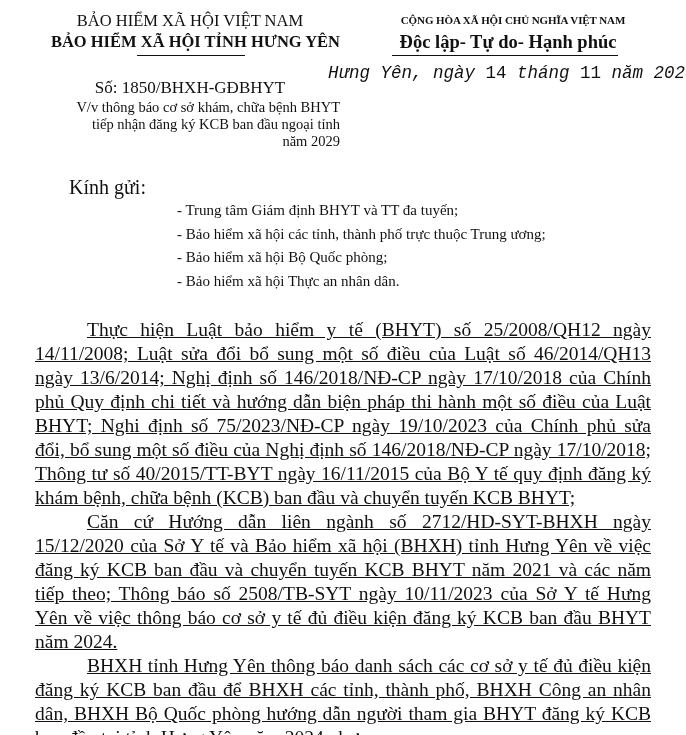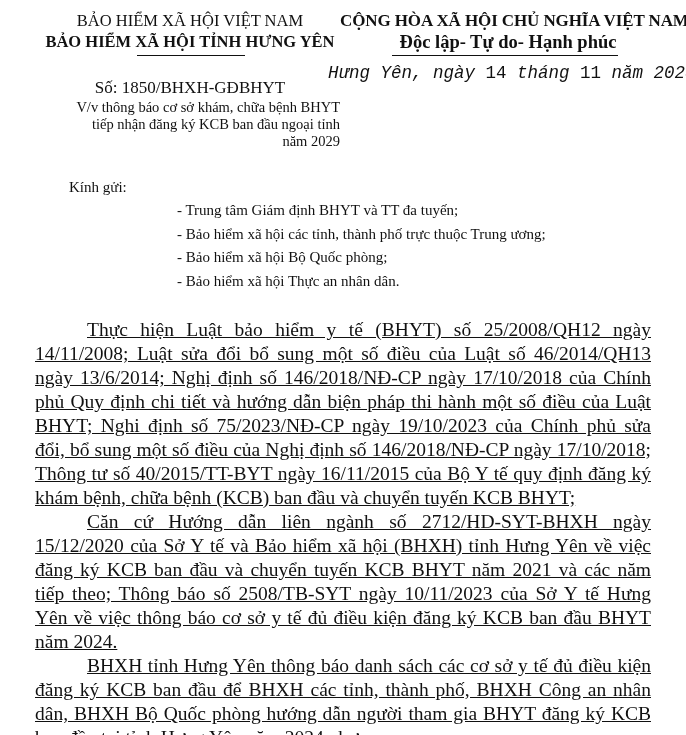--- a/index.html
+++ b/index.html
@@ -39,31 +39,32 @@
     .agency-parent {
       font-size: 16.5px;
       line-height: 21px;
       white-space: nowrap;
     }
     .agency-name {
       font-size: 16.5px;
       font-weight: bold;
       line-height: 21px;
       white-space: nowrap;
+      text-align: right;
     }
     .rule-left {
       width: 108px;
       height: 0;
       border-top: 1.2px solid #111;
       margin: 3px auto 0 auto;
       position: relative;
       left: 1px;
     }
     .nation {
-      font-size: 17px;
+      font-size: 11px;
       font-weight: bold;
       line-height: 21px;
       white-space: nowrap;
       letter-spacing: -0.1px;
     }
     .motto {
       font-size: 18.5px;
       font-weight: bold;
       line-height: 22px;
       white-space: nowrap;
@@ -111,21 +112,21 @@
       left: 328px;
       font-family: Liberation Mono, monospace;
     }
     .place-date .num { font-style: normal; }
 
     
     .greeting {
       position: absolute;
       left: 69px;
       top: 176px;
-      font-size: 15px;
+      font-size: 20px;
       line-height: 22px;
       white-space: nowrap;
     }
     .recipients {
       position: absolute;
       left: 177px;
       top: 199px;
       font-size: 15px;
       line-height: 23.5px;
       margin: 0;

